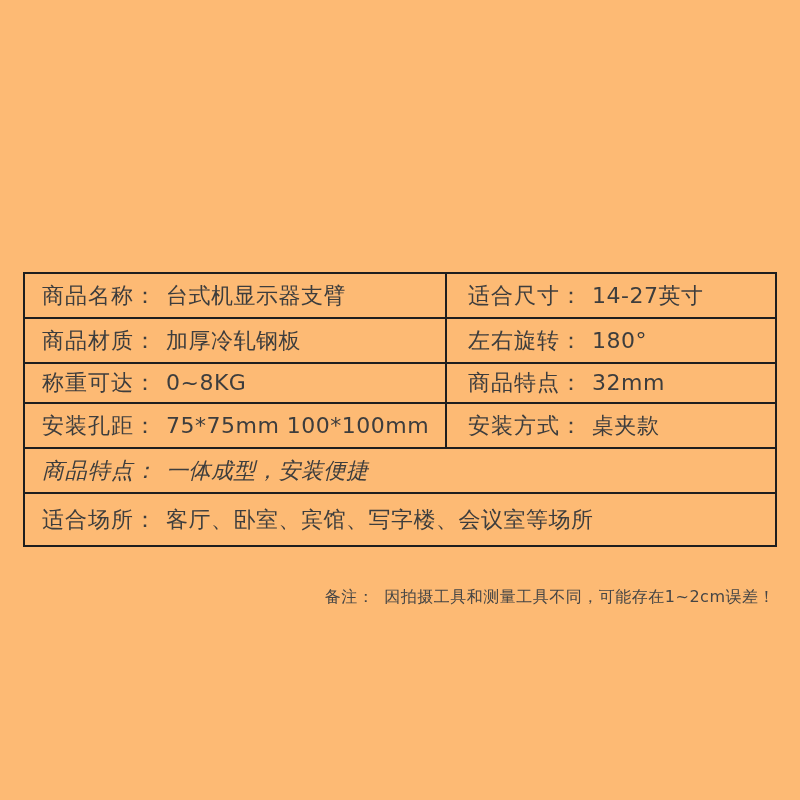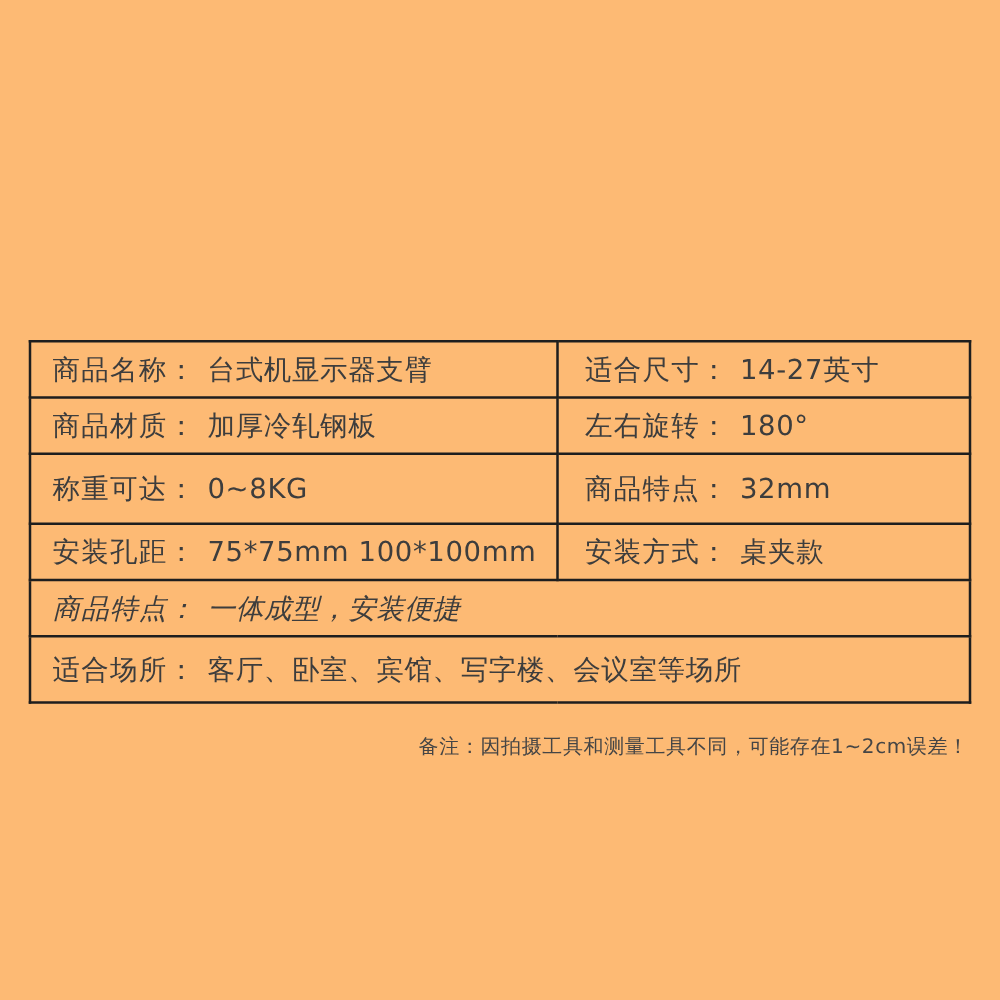--- a/index.html
+++ b/index.html
@@ -34,42 +34,42 @@
     color: #3d3d3d;
     padding: 0 4px 0 17px;
     white-space: nowrap;
     overflow: hidden;
   }
   .spec-table td.right-col {
     padding-left: 21px;
   }
   .spec-table tr.r1 { height: 45px; }
   .spec-table tr.r2 { height: 45px; }
-  .spec-table tr.r3 { height: 56px; }
+  .spec-table tr.r3 { height: 40px; }
   .spec-table tr.r4 { height: 45px; }
   .spec-table tr.r5 { height: 45px; font-style: italic; }
   .spec-table tr.r6 { height: 53px; margin-top: 36px; }
   .spec-label {
     letter-spacing: 1px;
   }
   .spec-value {
     margin-left: 9px;
     letter-spacing: 0.5px;
   }
   .note {
     position: absolute;
     top: 587px;
     right: 25px;
     font-size: 16px;
     color: #454545;
     white-space: nowrap;
     letter-spacing: 0.5px;
   }
   .note-label {
-    margin-right: 0;
+    margin-right: 10px;
   }
 </style>
 </head>
 <body>
 
 <div class="page">
 
   <table class="spec-table">
     <colgroup>
       <col style="width:422px">

